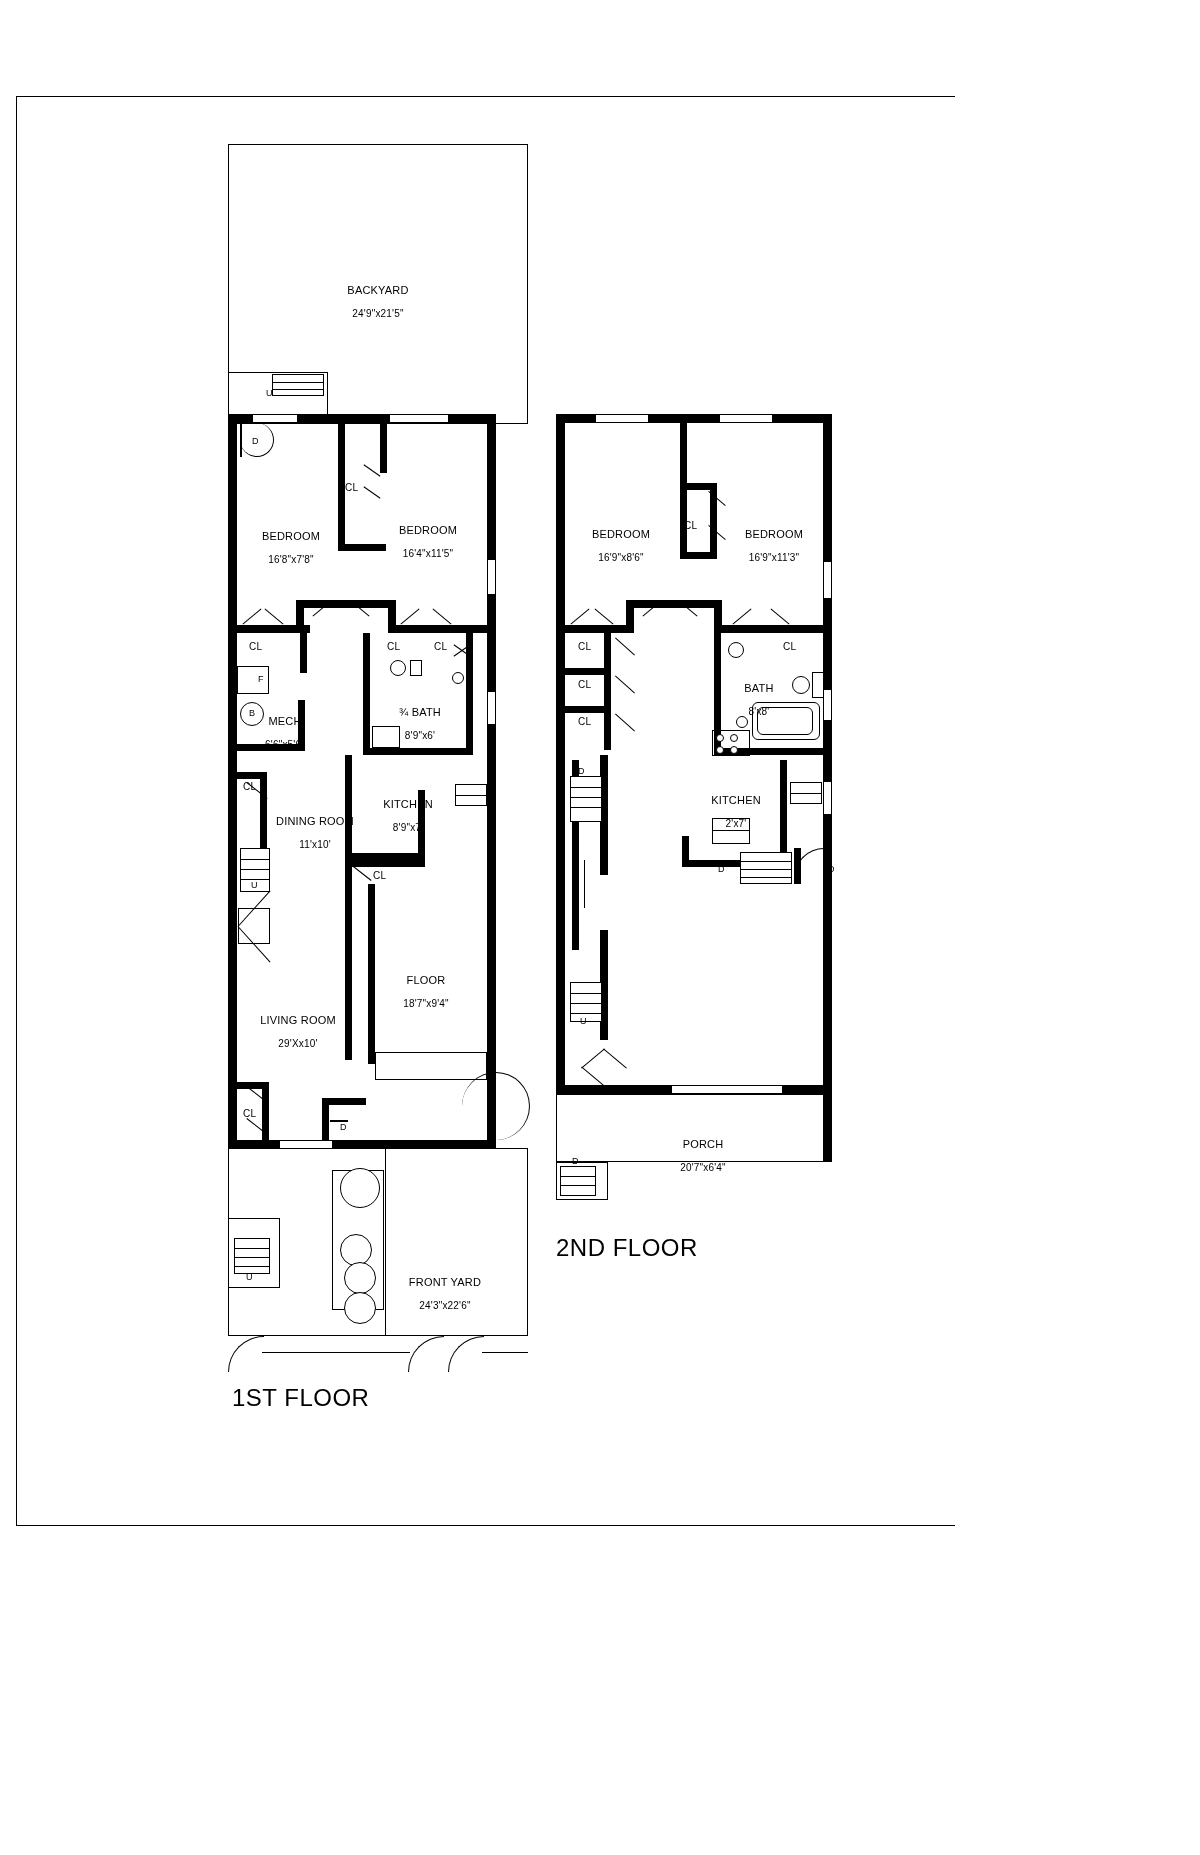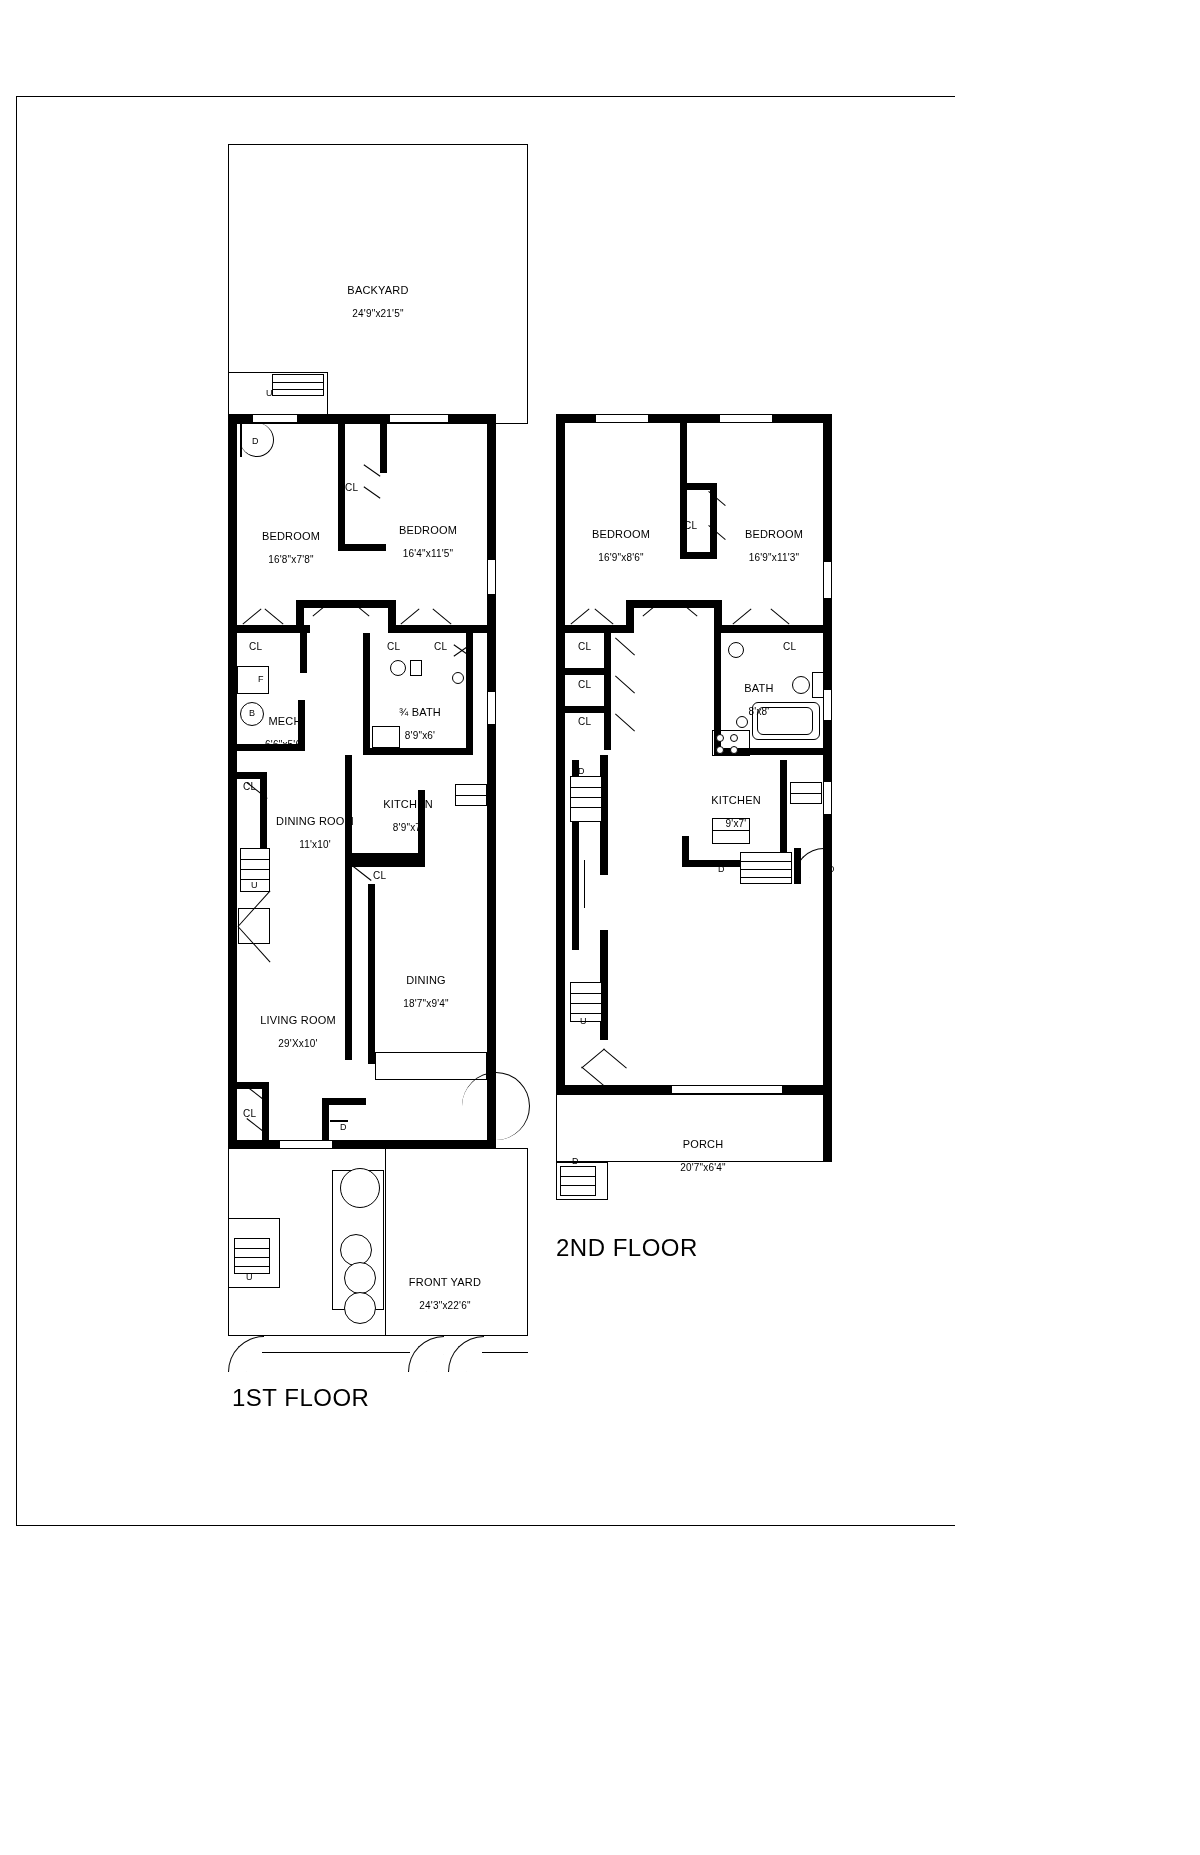--- a/index.html
+++ b/index.html
@@ -256,21 +256,21 @@
     <div class="box" style="left:238px;top:908px;width:32px;height:36px;"></div>
     <div class="thin" style="left:238px;top:926px;width:48px;height:1px;transform:rotate(48deg);transform-origin:left center;"></div>
     <div class="thin" style="left:238px;top:926px;width:48px;height:1px;transform:rotate(-48deg);transform-origin:left center;"></div>
 
     <div class="w" style="left:345px;top:860px;width:7px;height:200px;"></div>
     <div class="w" style="left:345px;top:860px;width:80px;height:7px;"></div>
     <div class="w" style="left:368px;top:884px;width:7px;height:180px;"></div>
     <div class="cl" style="left:373px;top:870px;">CL</div>
     <div class="thin" style="left:348px;top:872px;width:26px;height:1px;transform:rotate(38deg);"></div>
     <div class="lbl" style="left:380px;top:962px;width:92px;">
-      <span class="nm">DINING</span>
+      <span class="nm">FLOOR</span>
       <span class="dm">18'7"x9'4"</span>
     </div>
     <div class="box" style="left:375px;top:1052px;width:112px;height:28px;"></div>
 
     <div class="lbl" style="left:238px;top:1002px;width:120px;">
       <span class="nm">LIVING ROOM</span>
       <span class="dm">29'Xx10'</span>
     </div>
     <div class="w" style="left:237px;top:1082px;width:32px;height:7px;"></div>
     <div class="w" style="left:262px;top:1082px;width:7px;height:58px;"></div>
@@ -385,21 +385,21 @@
     <div class="box" style="left:812px;top:672px;width:12px;height:26px;"></div>
     <div class="circ" style="left:736px;top:716px;width:12px;height:12px;"></div>
 
     <div class="box" style="left:712px;top:730px;width:38px;height:26px;"></div>
     <div class="circ" style="left:716px;top:734px;width:8px;height:8px;"></div>
     <div class="circ" style="left:730px;top:734px;width:8px;height:8px;"></div>
     <div class="circ" style="left:716px;top:746px;width:8px;height:8px;"></div>
     <div class="circ" style="left:730px;top:746px;width:8px;height:8px;"></div>
     <div class="lbl" style="left:690px;top:782px;width:92px;">
       <span class="nm">KITCHEN</span>
-      <span class="dm">9'x7'</span>
+      <span class="dm">2'x7'</span>
     </div>
     <div class="box" style="left:790px;top:782px;width:32px;height:22px;"></div>
     <div class="thin" style="left:790px;top:793px;width:32px;height:1px;"></div>
     <div class="winv" style="left:823px;top:690px;width:9px;height:30px;"></div>
     <div class="box" style="left:712px;top:818px;width:38px;height:26px;"></div>
     <div class="thin" style="left:712px;top:830px;width:38px;height:1px;"></div>
     <div class="w" style="left:780px;top:760px;width:7px;height:100px;"></div>
     <div class="w" style="left:682px;top:860px;width:105px;height:7px;"></div>
     <div class="w" style="left:682px;top:836px;width:7px;height:30px;"></div>
 

